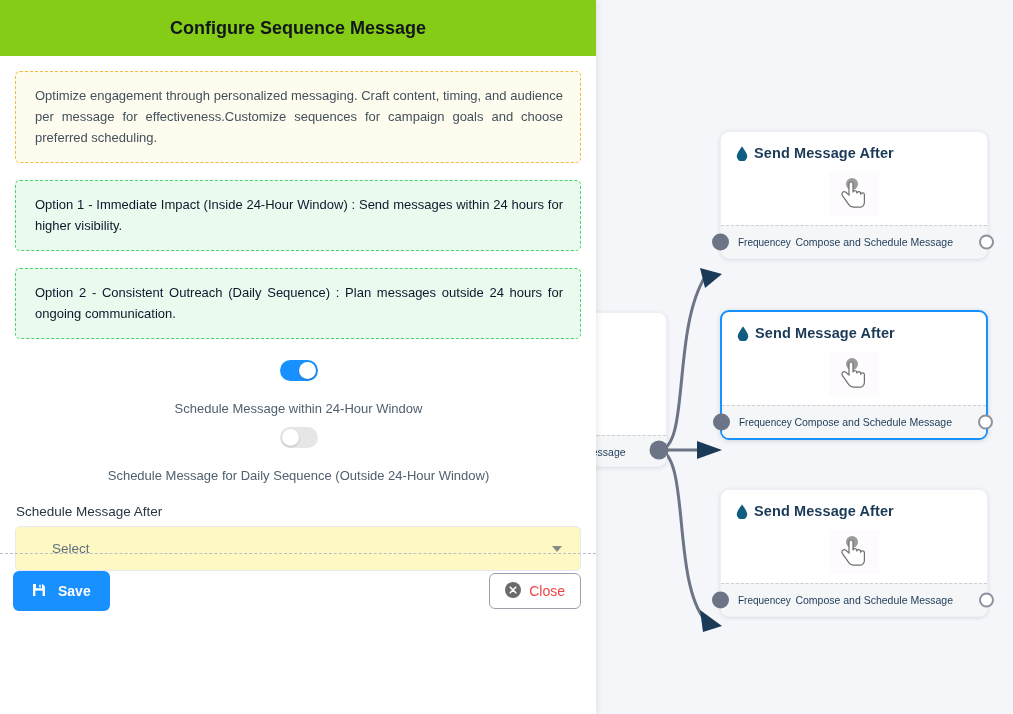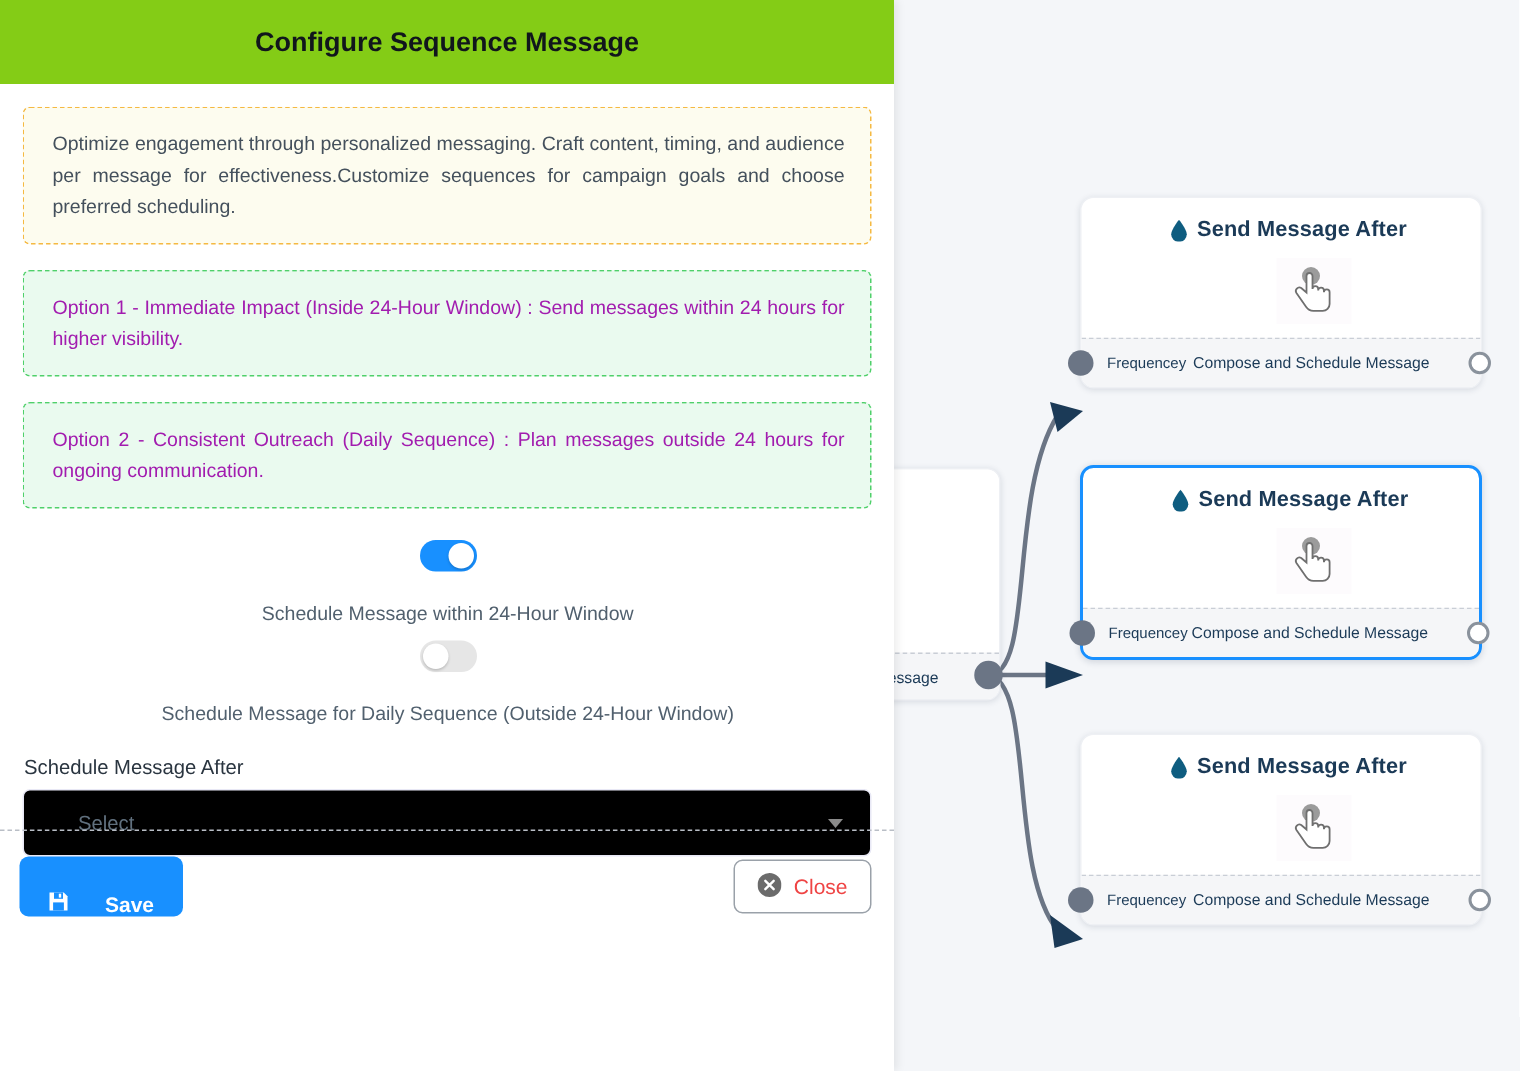--- a/index.html
+++ b/index.html
@@ -25,21 +25,21 @@
     width: 268px;
     background: #ffffff;
     border-radius: 9px;
     box-shadow: 0 1px 4px rgba(20,40,70,0.13);
     border: 1px solid #eef0f4;
   }
   .node.selected {
     border: 2px solid #1890ff;
     box-shadow: 0 1px 5px rgba(20,40,70,0.16);
   }
-  .node-body { height: 93px; position: relative; margin-left: 44px; }
+  .node-body { height: 93px; position: relative; }
   .node-title {
     display: flex; align-items: center; gap: 6px;
     padding: 13px 0 0 15px;
     font-size: 14.5px; font-weight: bold; color: #1b3a57;
     letter-spacing: 0.1px;
   }
   .drop-icon { display: block; }
   .cursor-box {
     position: absolute; left: 50%; top: 40px;
     transform: translateX(-50%);
@@ -127,21 +127,21 @@
     color: #44505c;
     text-align: justify;
     margin-bottom: 17px;
   }
   .opt {
     border: 1.6px dashed #4fd06a;
     background: #eafaef;
     border-radius: 5px;
     padding: 13px 17px 14px 19px;
     font-size: 13px; line-height: 21px;
-    color: #a21caf;
+    color: #0f172a;
     text-align: justify;
     margin-bottom: 17px;
   }
   .opt.second { margin-bottom: 21px; }
 
   .toggle-row {
     display: flex; align-items: center; gap: 20px;
     margin-bottom: 11px; padding-left: 1px; flex-direction: column;
   }
   .switch {
@@ -161,21 +161,21 @@
 
   .field-label {
     font-size: 13.5px; color: #2a3540;
     margin: 21px 0 7px 1px;
   }
   .select {
     position: relative;
     height: 45px;
     border: 1px solid #e8e8f5;
     border-radius: 5px;
-    background: #000000;
+    background: #fef9c3;
     display: flex; align-items: center;
     padding-left: 36px;
     font-size: 13.5px; color: #60707e;
   }
   .caret {
     position: absolute; right: 18px; top: 50%;
     transform: translateY(-50%);
     width: 0; height: 0;
     border-left: 5px solid transparent;
     border-right: 5px solid transparent;
@@ -185,21 +185,21 @@
   .panel-sep {
     position: absolute; left: 0; right: 0; top: 553px;
     border-top: 1px dashed #b9bec6;
   }
   .panel-footer {
     position: absolute; left: 0; top: 554px;
     width: 596px; padding: 17px 15px 0 13px;
     display: flex; align-items: flex-start; justify-content: space-between;
   }
   .btn-save {
-    display: flex; align-items: flex-end; gap: 24px;
+    display: flex; align-items: center; gap: 12px;
     background: #1890ff; color: #ffffff;
     border: none; border-radius: 6px;
     height: 40px; padding: 0 19px;
     font-size: 14px; font-weight: bold;
     font-family: "Liberation Sans", sans-serif;
     cursor: pointer;
   }
   .btn-close {
     display: flex; align-items: center; gap: 8px;
     background: #ffffff; color: #ef4444;

